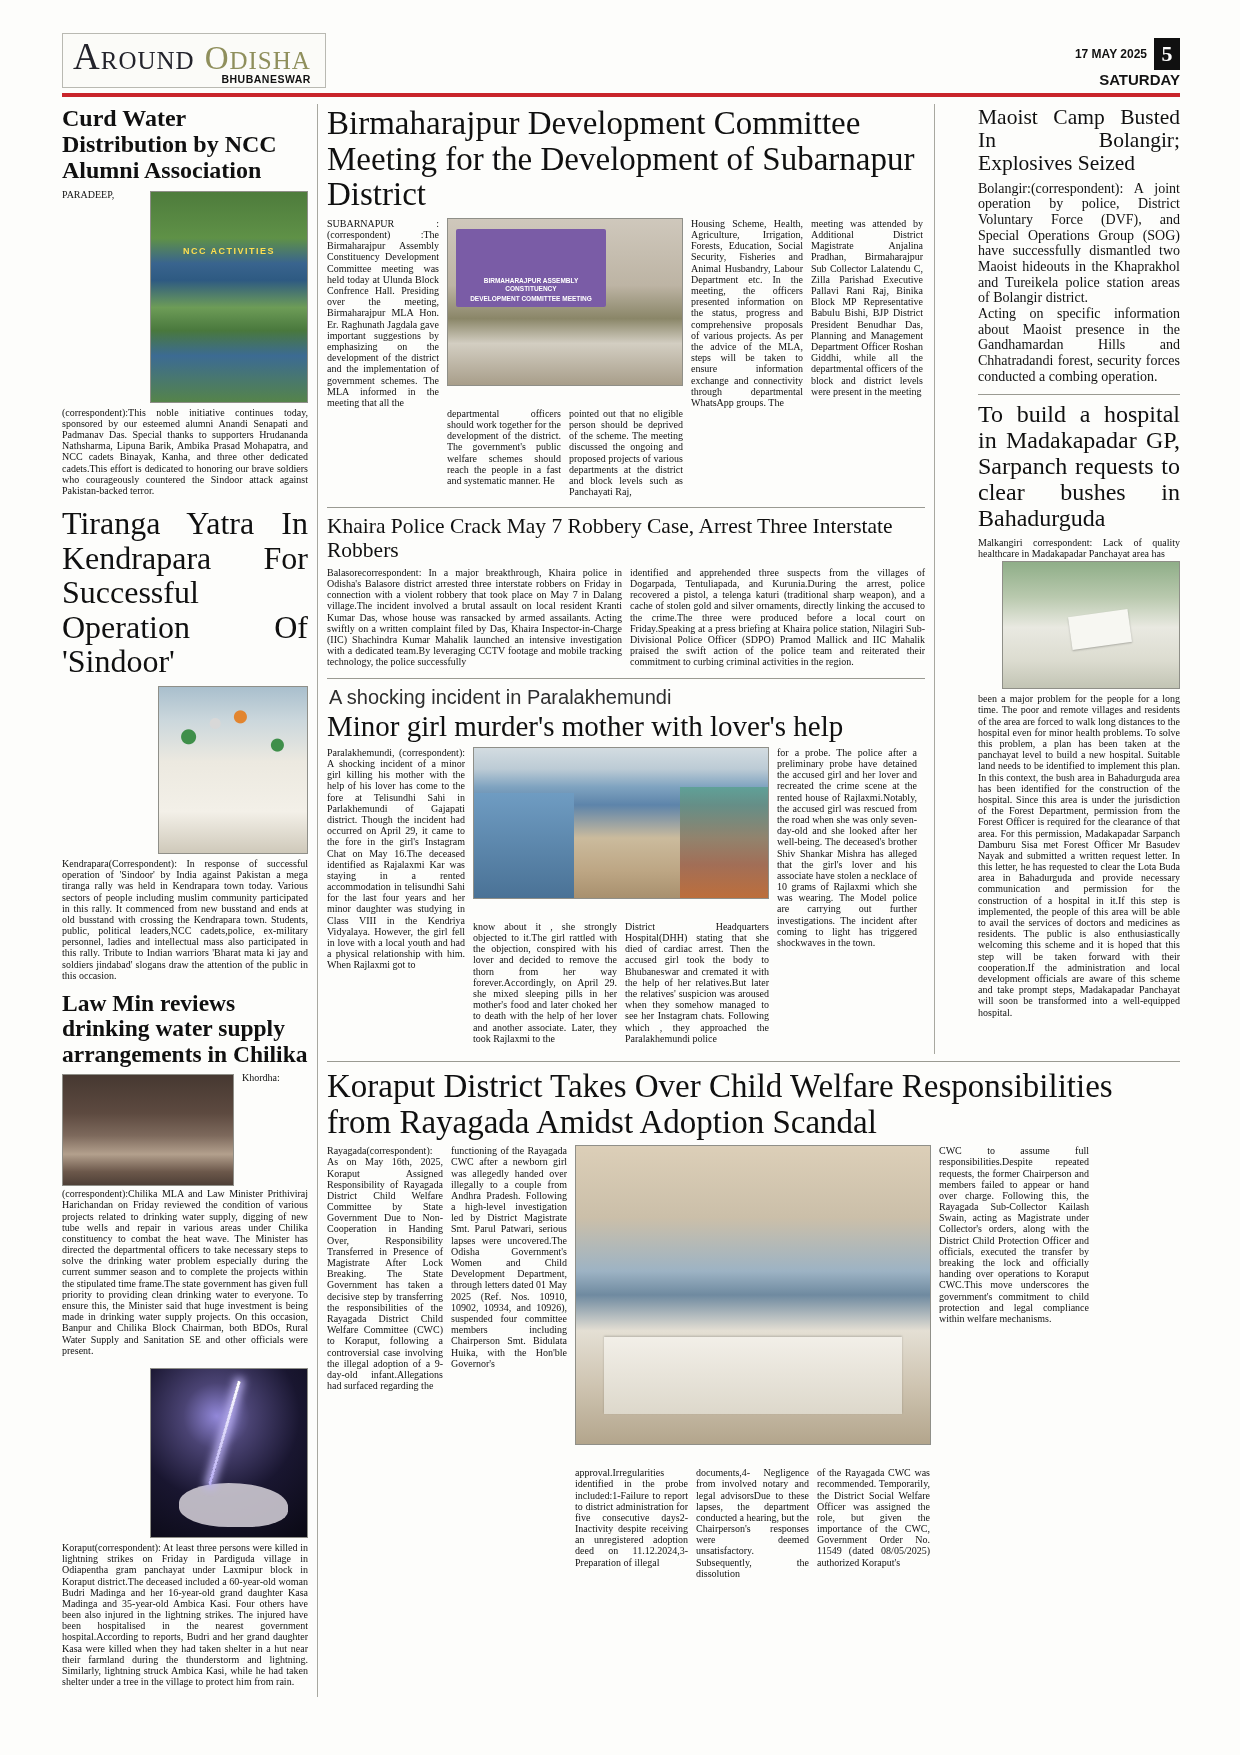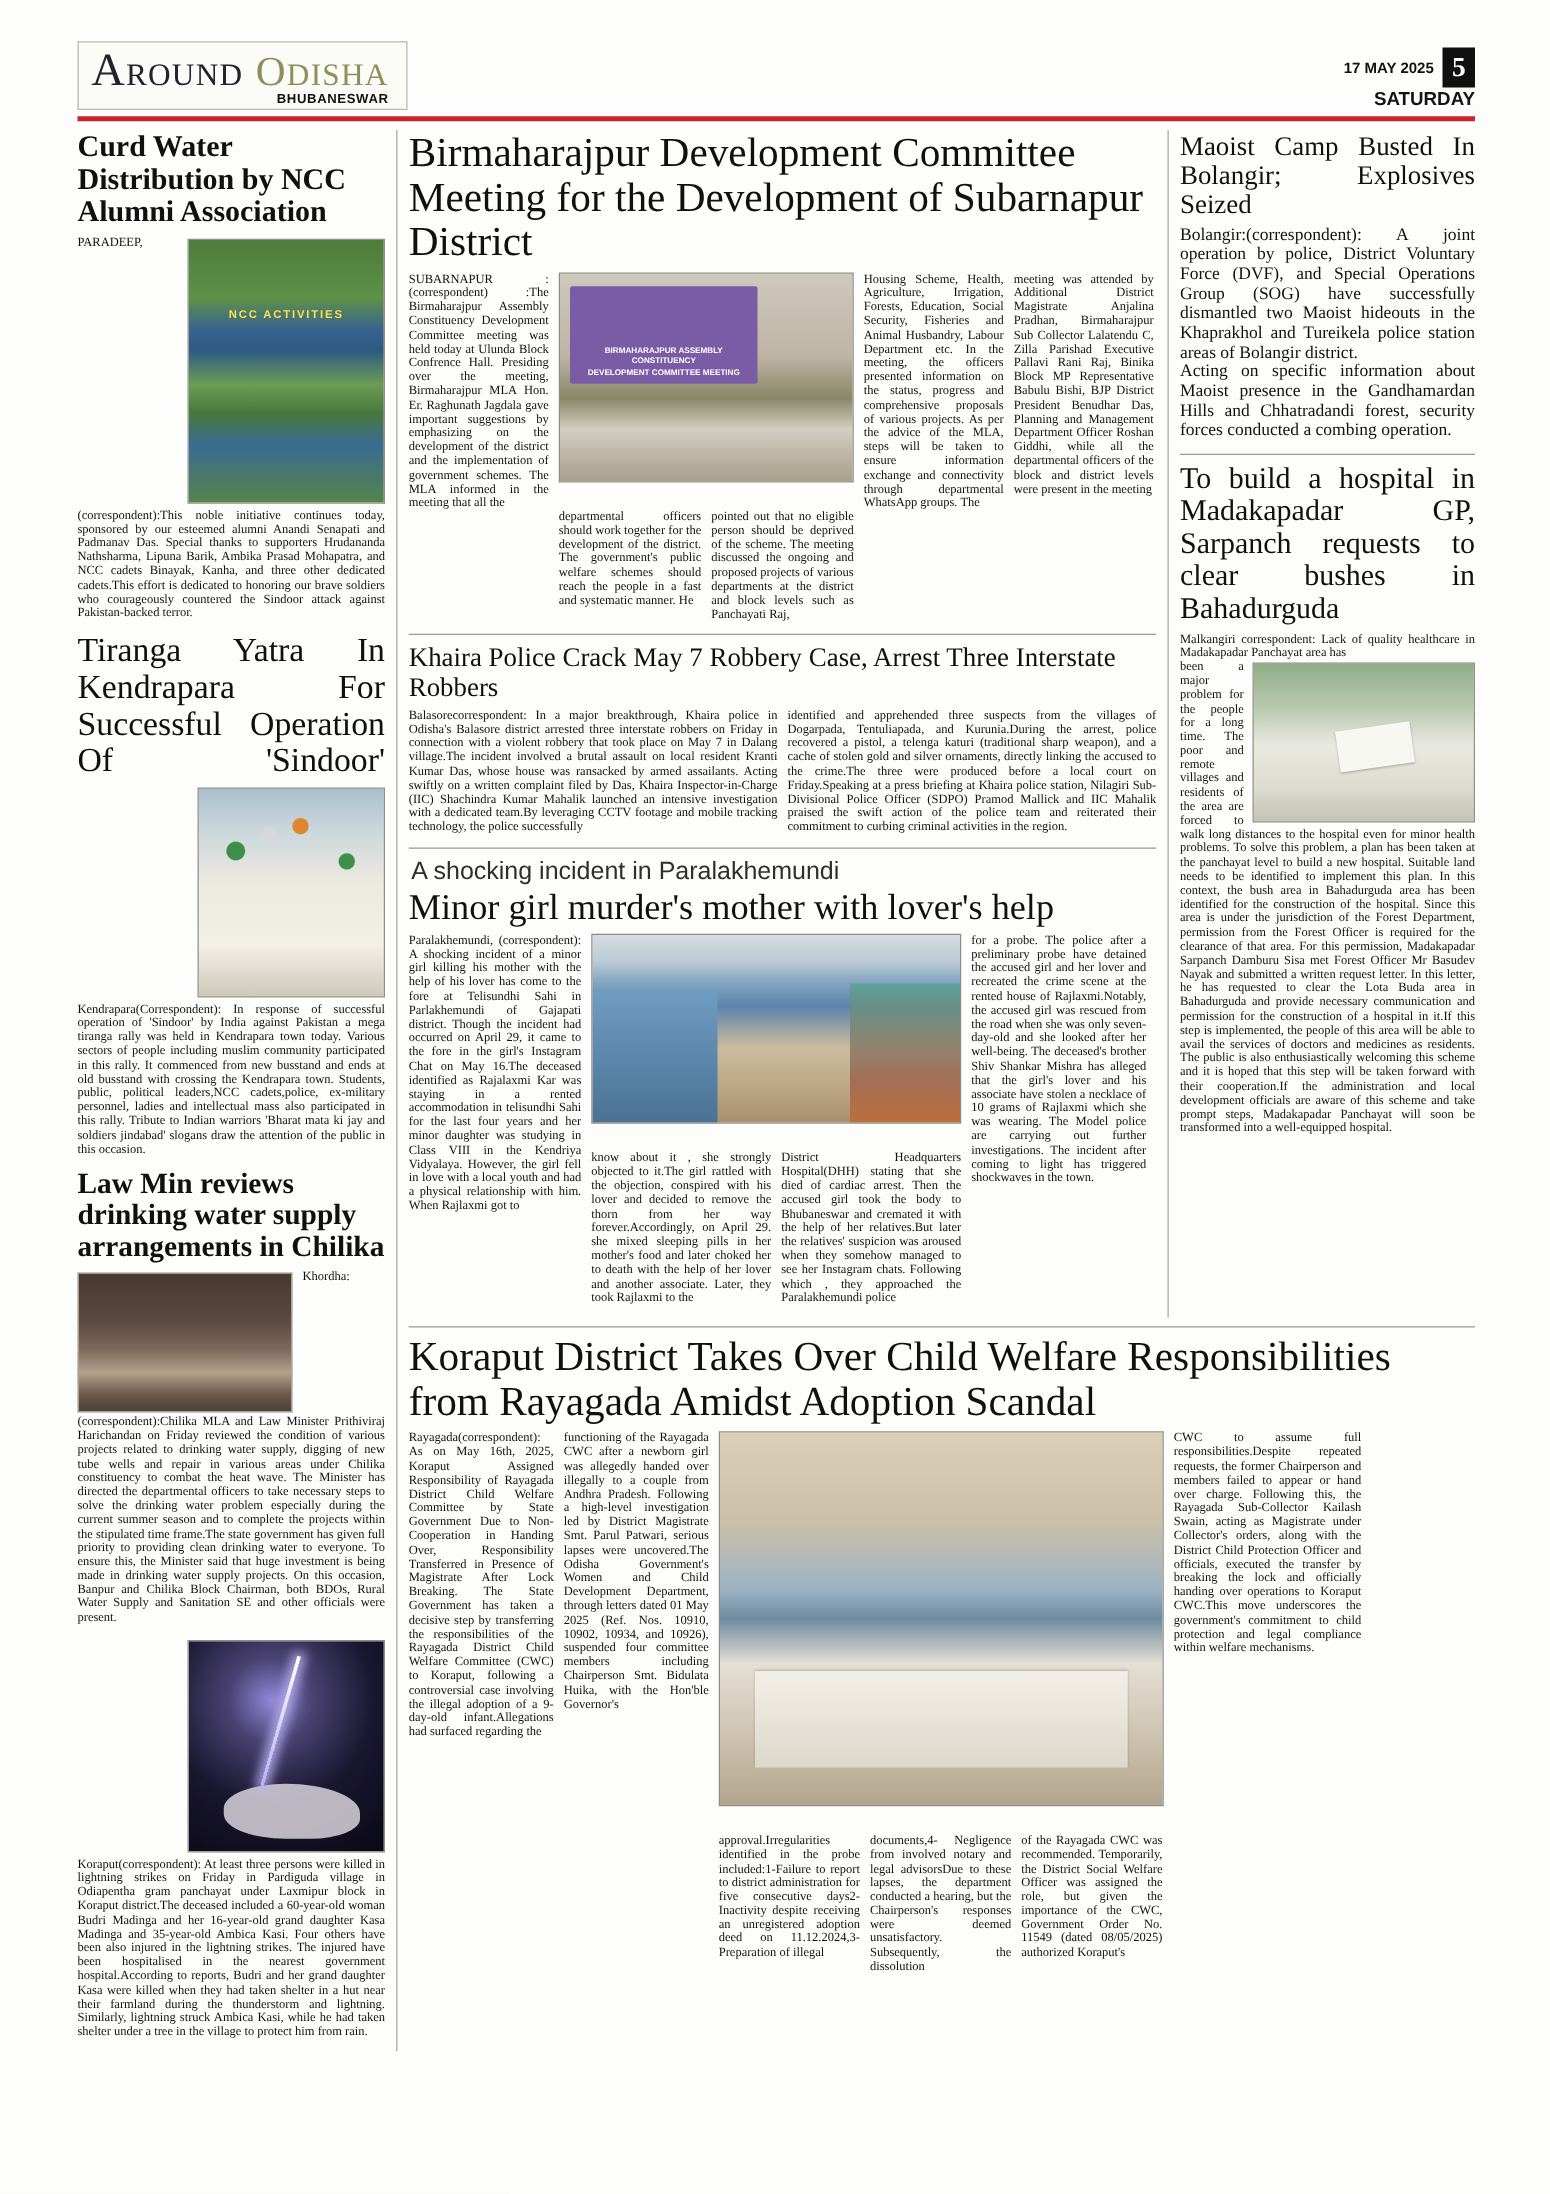--- a/index.html
+++ b/index.html
@@ -17,29 +17,29 @@
   .date-block{text-align:right;font-family:"Liberation Sans",sans-serif;}
   .date-row{display:flex;align-items:center;justify-content:flex-end;gap:7px;}
   .date-text{font-size:12px;font-weight:bold;color:#111;}
   .pagebox{display:inline-block;width:26px;height:32px;background:#101010;color:#fff;font-size:22px;font-weight:bold;text-align:center;line-height:32px;font-family:"Liberation Serif",serif;}
   .day-text{font-size:15px;font-weight:bold;margin-top:1px;}
   .rule-red{border-top:4px solid #c9252b;margin:5px 0 7px 0;}
   
   .layout{display:flex;align-items:flex-start;}
   .col-left{width:246px;flex:0 0 246px;padding-right:9px;border-right:1px solid #a8a8a0;}
   .col-main{flex:1;padding-left:9px;min-width:0;}
-  .top-zone{display:flex;align-items:flex-start;}
+  .top-zone{display:flex;align-items:flex-start;gap:34px;}
   .center-zone{width:598px;flex:0 0 598px;padding-right:9px;border-right:1px solid #a8a8a0;}
   .right-zone{flex:1;padding-left:9px;min-width:0;}
   .hr{border-top:1px solid #9a9a92;margin:7px 0;}
   
   .hl{margin:2px 0 5px 0;font-weight:normal;color:#101010;line-height:1.08;}
   .hl-b{font-weight:bold;}
   .hl24{font-size:24px;}
-  .hl27{font-size:27px;}
+  .hl27{font-size:32px;}
   .hl23{font-size:23.5px;}
   .hl26{font-size:26px;}
   .hl33{font-size:33px;}
   .hl22{font-size:21.5px;}
   .hl29{font-size:29px;}
   .hl-just{text-align:justify;text-align-last:justify;}
   .hl-just2{text-align:justify;}
   .kicker{font-family:"Liberation Sans",sans-serif;font-size:20px;color:#2e2e2e;margin:4px 0 2px 2px;}
   .bt{margin:0;font-size:10px;line-height:1.12;text-align:justify;color:#101010;}
   .bt14{font-size:14px;}

